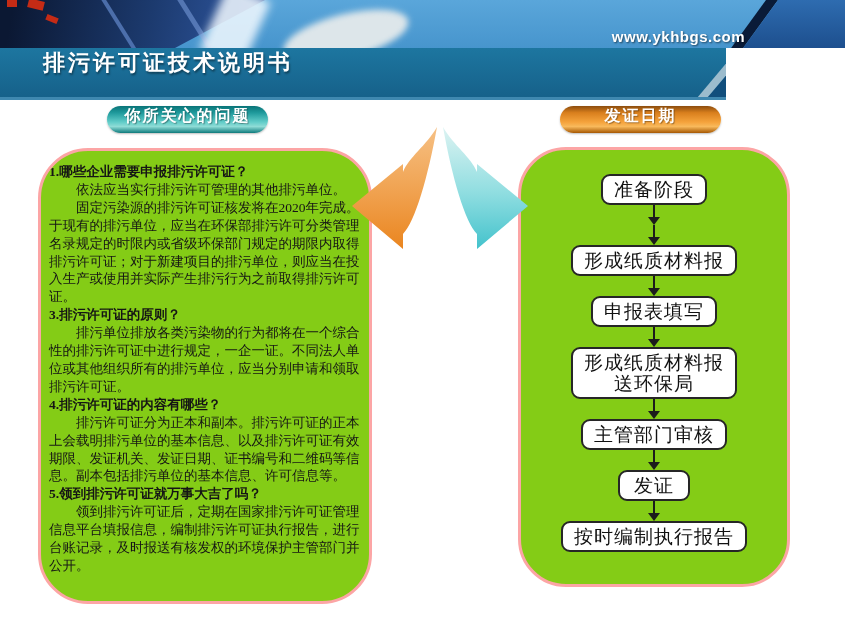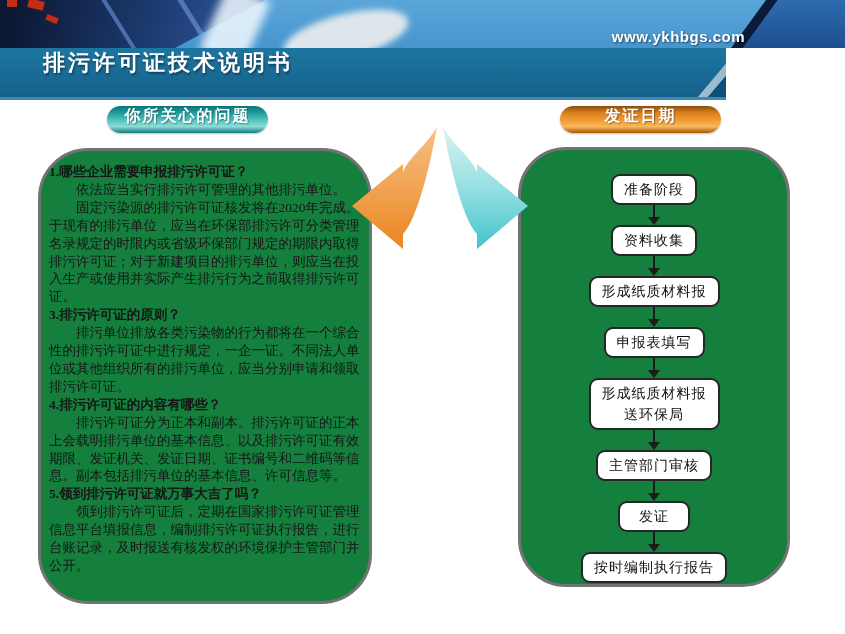--- a/index.html
+++ b/index.html
@@ -49,35 +49,35 @@
   .pill{position:absolute;top:106px;width:161px;height:27px;border-radius:14px;
         color:#fff;text-align:center;line-height:27px;cursor:pointer;
         font:bold 16px "Liberation Sans","DejaVu Sans",sans-serif;letter-spacing:2px;
         text-shadow:1px 1px 1px rgba(0,0,0,.35);box-shadow:0 1px 2px rgba(0,0,0,.25);}
   .pill-teal{left:107px;
       background:linear-gradient(180deg,#0a7478 0%,#1f9a9c 25%,#62cdc9 60%,#8fdcd6 76%,#0e7a7c 100%);}
   .pill-orange{left:560px;
       background:linear-gradient(180deg,#8c4d0e 0%,#d97f1d 25%,#f5a33c 60%,#f8b95c 76%,#a65803 100%);}
 
   
-  .panel{position:absolute;box-sizing:border-box;background:#15803d;border:3px solid #737373;}
+  .panel{position:absolute;box-sizing:border-box;background:#84cc16;border:3px solid #fca5a5;}
   .panel-left{left:38px;top:148px;width:334px;height:456px;border-radius:50px;
               padding:12px 8px 0 8px;overflow:hidden;}
   .panel-right{left:518px;top:147px;width:272px;height:440px;border-radius:48px;overflow:hidden;}
 
   
   .faq{font-size:13.5px;line-height:17.9px;color:#151515;}
   .faq p{margin:0;}
   .q{font-weight:bold;}
   .a{text-indent:2em;}
 
   
   .flow{padding-top:24px;display:flex;flex-direction:column;align-items:center;}
   .fbox{box-sizing:border-box;border:2px solid #262626;border-radius:9px;background:#fff;
-        padding:3px 11px;font-size:14px;line-height:21px;letter-spacing:1px;text-align:center;
+        padding:3px 11px;font-size:19px;line-height:21px;letter-spacing:1px;text-align:center;
         white-space:pre-line;color:#111;min-width:72px;}
   .f-arrow{width:14px;height:20px;display:flex;flex-direction:column;align-items:center;}
   .f-arrow::before{content:"";width:2px;flex:1 1 auto;background:#1c1c1c;}
   .f-arrow::after{content:"";width:0;height:0;border-left:6px solid transparent;
         border-right:6px solid transparent;border-top:8px solid #1c1c1c;}
 
   
   .swoosh{position:absolute;left:330px;top:112px;z-index:5;}
 </style>
 </head>
@@ -119,21 +119,20 @@
       <p class="a">排污许可证分为正本和副本。排污许可证的正本上会载明排污单位的基本信息、以及排污许可证有效期限、发证机关、发证日期、证书编号和二维码等信息。副本包括排污单位的基本信息、许可信息等。</p>
       <p class="q">5.领到排污许可证就万事大吉了吗？</p>
       <p class="a">领到排污许可证后，定期在国家排污许可证管理信息平台填报信息，编制排污许可证执行报告，进行台账记录，及时报送有核发权的环境保护主管部门并公开。</p>
     </div>
   </div>
 
   <div class="panel panel-right">
     <div class="flow">
       <div class="fbox">准备阶段</div>
       <div class="f-arrow"></div>
-      <div class="fbox">资料收集</div>
       <div class="f-arrow"></div>
       <div class="fbox">形成纸质材料报</div>
       <div class="f-arrow"></div>
       <div class="fbox">申报表填写</div>
       <div class="f-arrow"></div>
       <div class="fbox">形成纸质材料报
 送环保局</div>
       <div class="f-arrow"></div>
       <div class="fbox">主管部门审核</div>
       <div class="f-arrow"></div>

